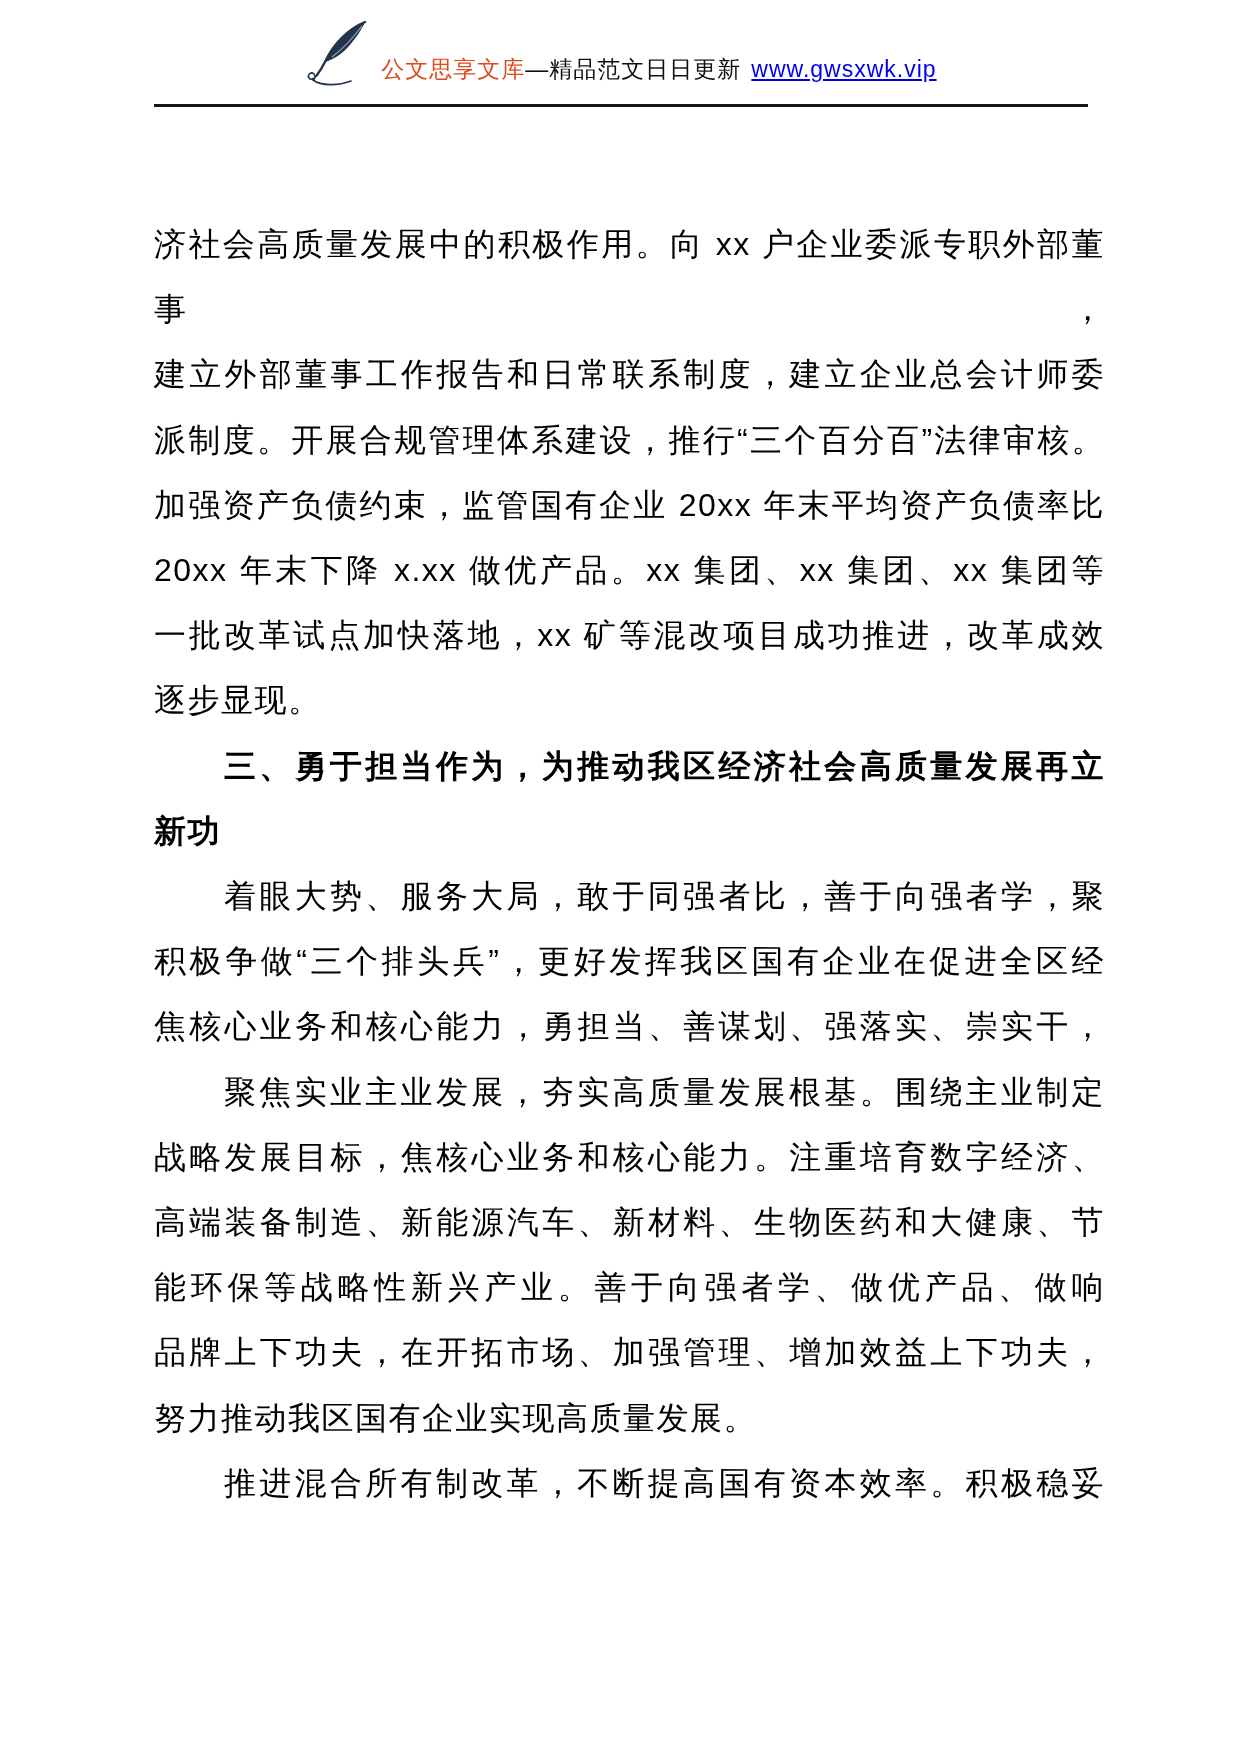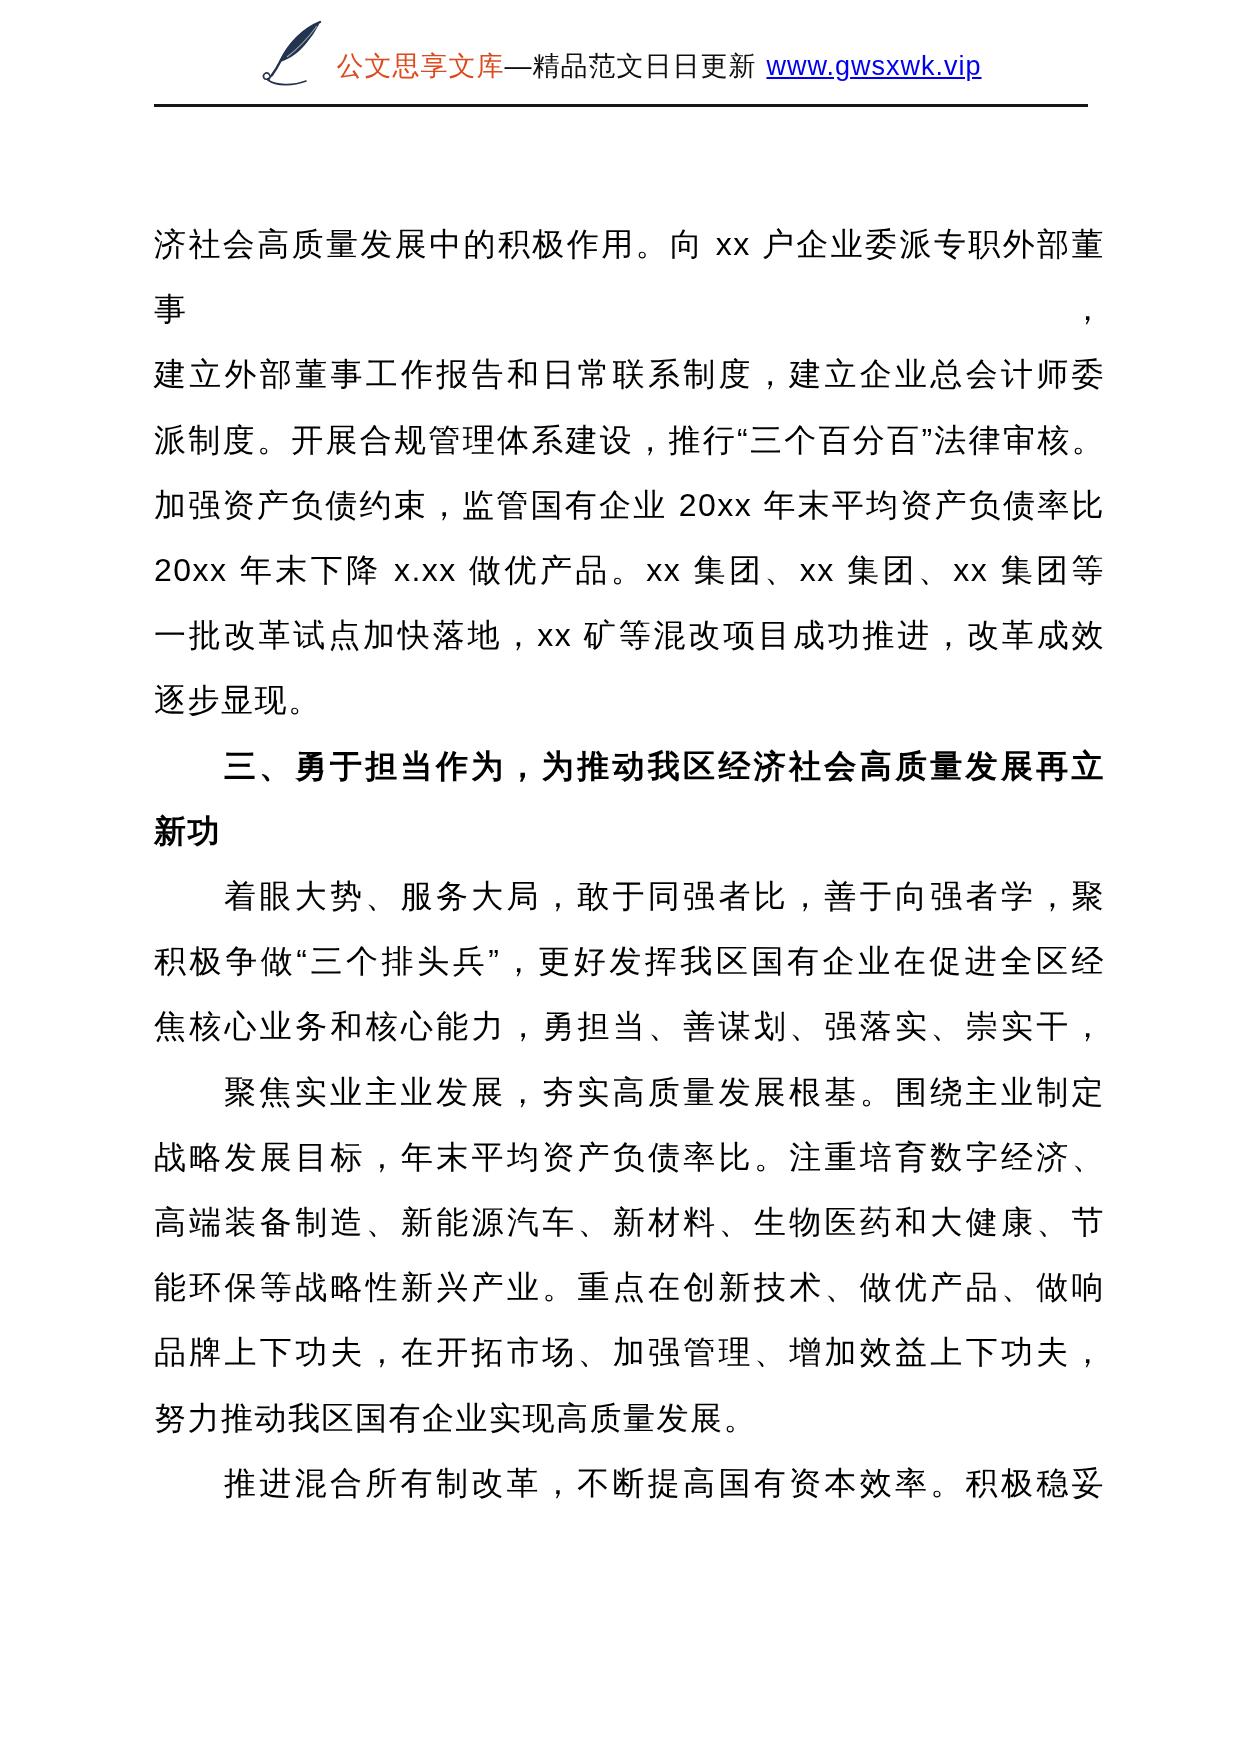--- a/index.html
+++ b/index.html
@@ -32,21 +32,21 @@
   }
   .logo {
     width: 66px;
     height: 67px;
     margin-bottom: 17px;
     flex: 0 0 auto;
   }
   .brandline {
     margin-bottom: 22px;
     margin-left: 10px;
-    font-size: 27px;
+    font-size: 23px;
     letter-spacing: 1px;
     white-space: nowrap;
     line-height: 1.15;
   }
   .brand { color: #dc4a1d; }
   .tagline { color: #101010; }
   .site-link {
     color: #0000ee;
     text-decoration: underline;
     margin-left: 10px;
@@ -103,21 +103,21 @@
     <div class="tline">加强资产负债约束，监管国有企业 20xx 年末平均资产负债率比</div>
     <div class="tline">20xx 年末下降 x.xx 做优产品。xx 集团、xx 集团、xx 集团等</div>
     <div class="tline">一批改革试点加快落地，xx 矿等混改项目成功推进，改革成效</div>
     <div class="tline last">逐步显现。</div>
     <div class="tline heading indent">三、勇于担当作为，为推动我区经济社会高质量发展再立</div>
     <div class="tline heading last">新功</div>
     <div class="tline indent">着眼大势、服务大局，敢于同强者比，善于向强者学，聚</div>
     <div class="tline">积极争做“三个排头兵”，更好发挥我区国有企业在促进全区经</div>
     <div class="tline">焦核心业务和核心能力，勇担当、善谋划、强落实、崇实干，</div>
     <div class="tline indent">聚焦实业主业发展，夯实高质量发展根基。围绕主业制定</div>
-    <div class="tline">战略发展目标，年末平均资产负债率比。注重培育数字经济、</div>
+    <div class="tline">战略发展目标，焦核心业务和核心能力。注重培育数字经济、</div>
     <div class="tline">高端装备制造、新能源汽车、新材料、生物医药和大健康、节</div>
-    <div class="tline">能环保等战略性新兴产业。重点在创新技术、做优产品、做响</div>
+    <div class="tline">能环保等战略性新兴产业。善于向强者学、做优产品、做响</div>
     <div class="tline">品牌上下功夫，在开拓市场、加强管理、增加效益上下功夫，</div>
     <div class="tline last">努力推动我区国有企业实现高质量发展。</div>
     <div class="tline indent">推进混合所有制改革，不断提高国有资本效率。积极稳妥</div>
   </div>
 
 </div>
 
 </body></html>

